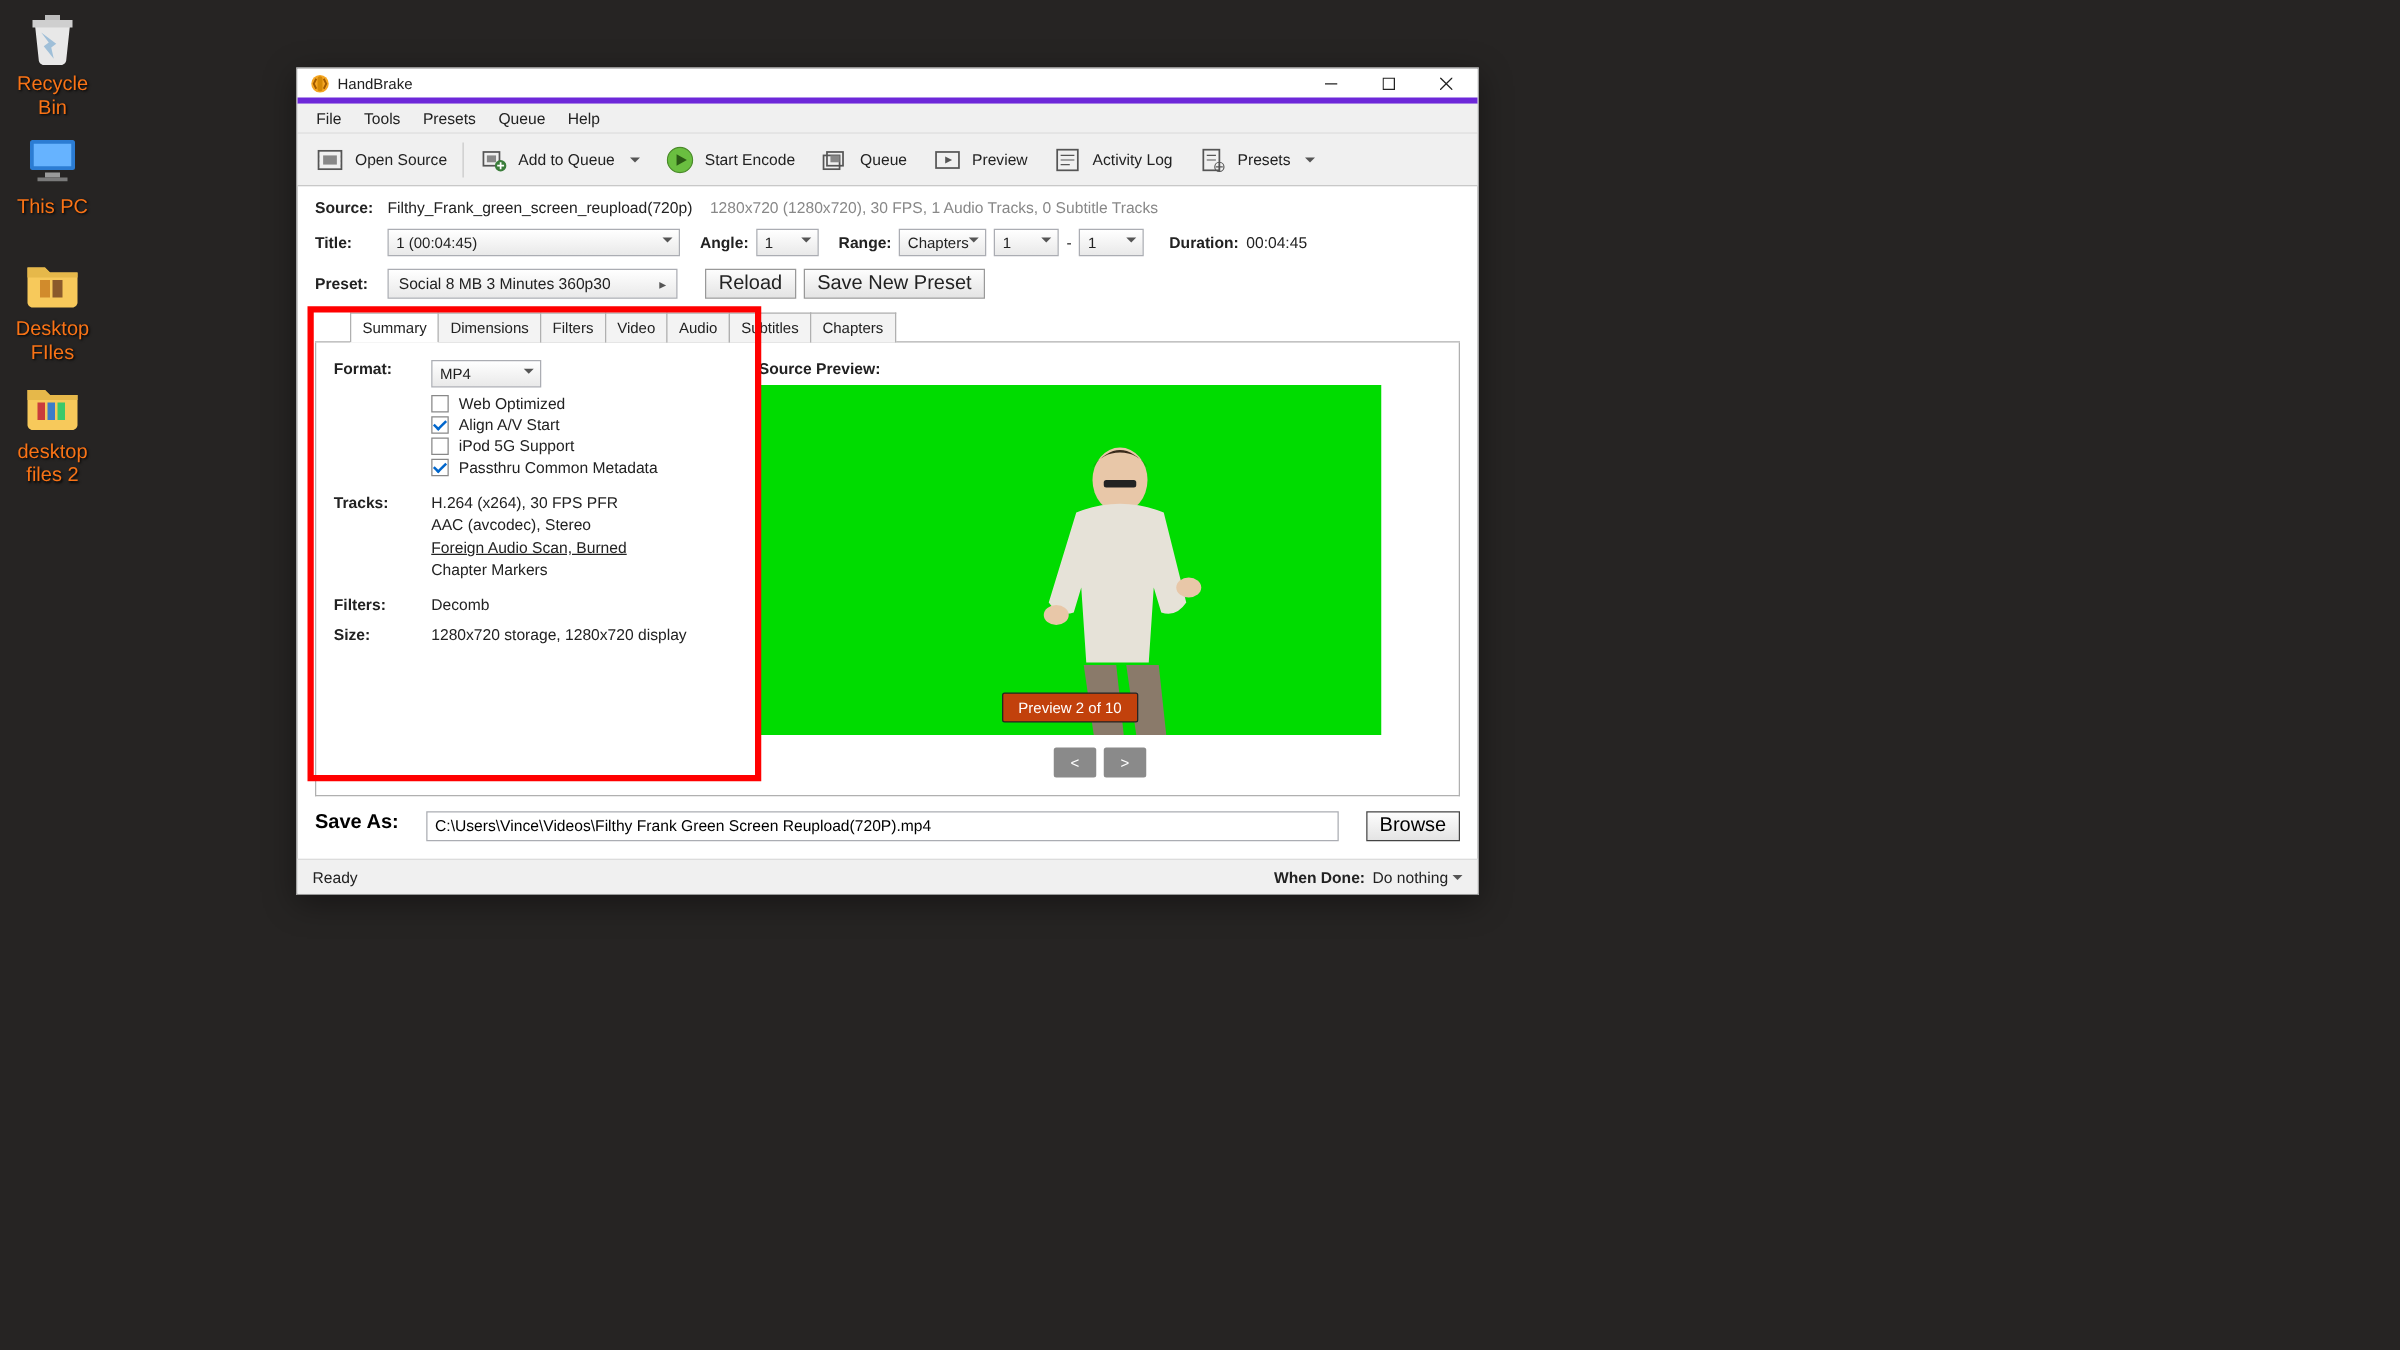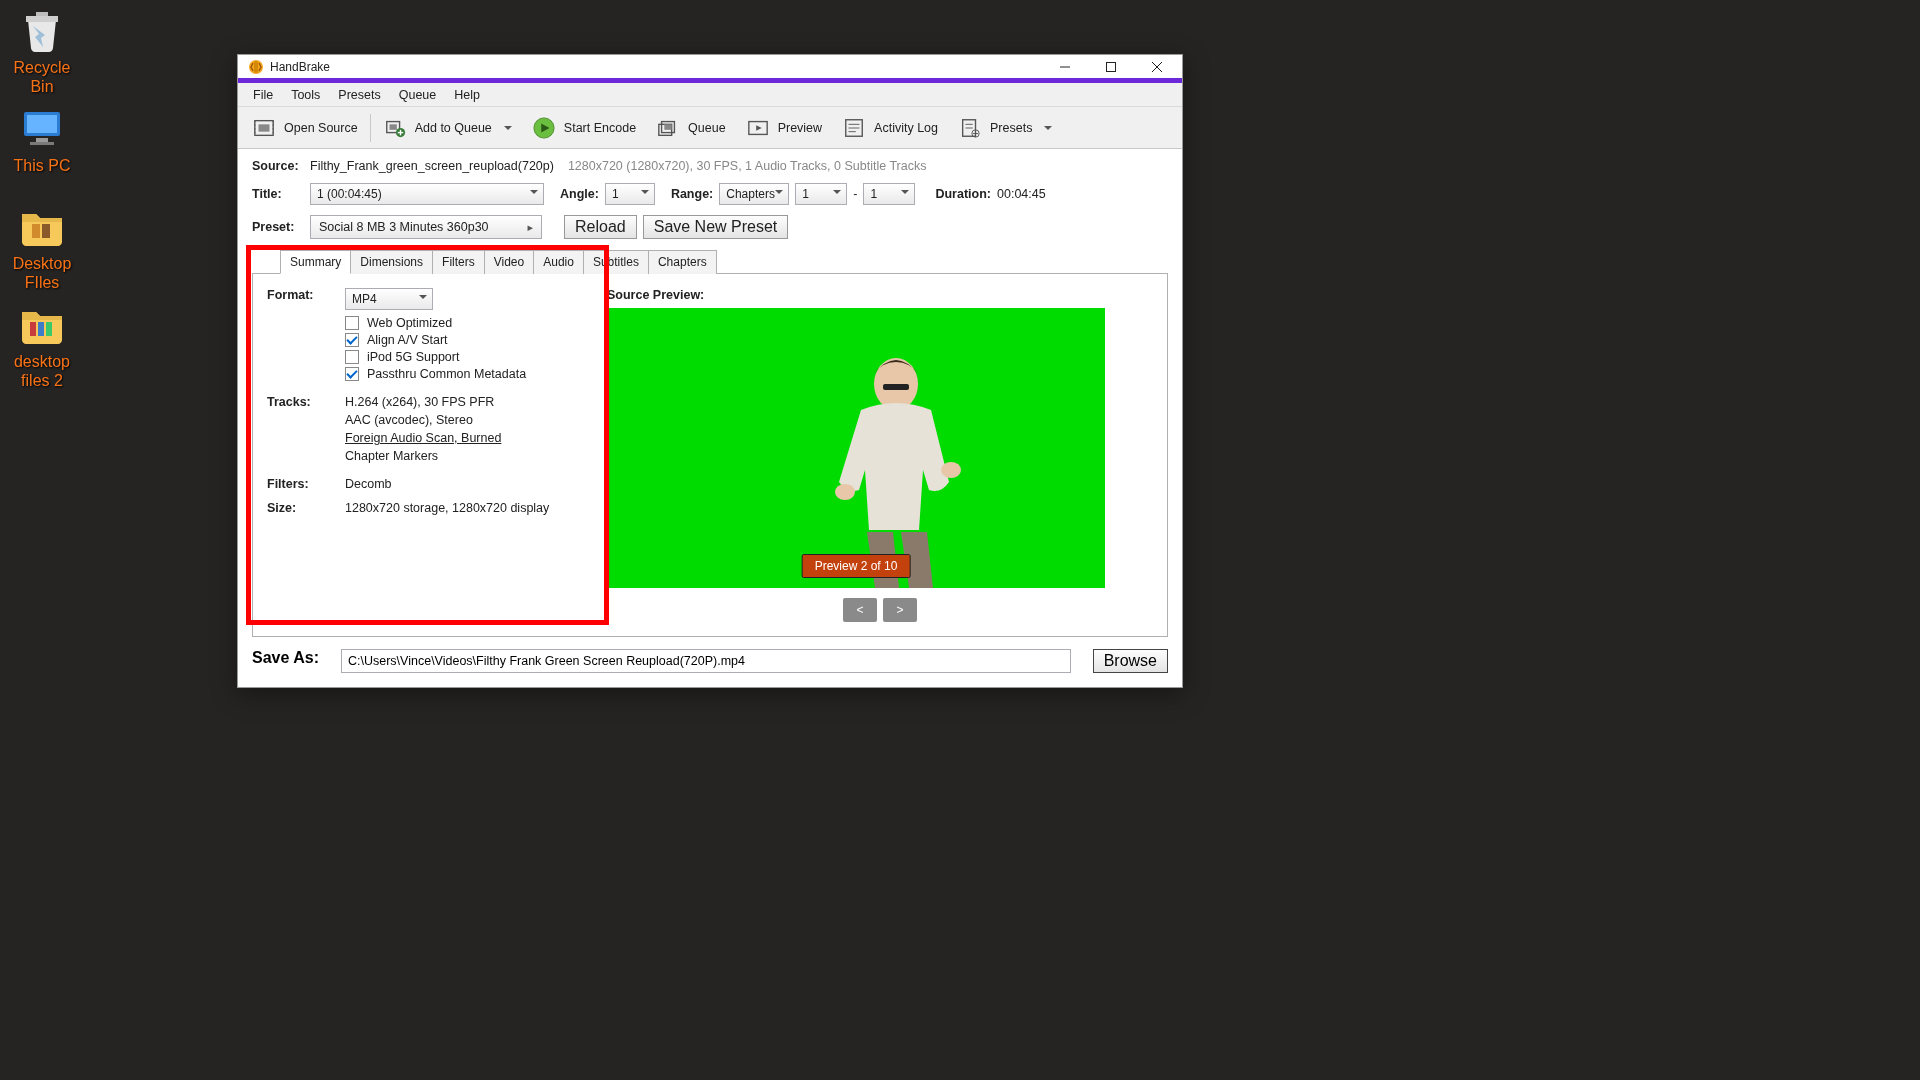--- a/index.html
+++ b/index.html
@@ -368,14 +368,21 @@
       </div>
     </div>
   </div>
 
   <div class="saveas-row">
     <span class="lab">Save As:</span>
     <input type="text" value="C:\Users\Vince\Videos\Filthy Frank Green Screen Reupload(720P).mp4" style="">
     <div class="btn strong">Browse</div>
   </div>
 
+  <div class="statusbar">
+    <span>Ready</span>
+    <div class="right">
+      <span style="font-weight:600;">When Done:</span>
+      <span><span>Do nothing</span> <span class="caret-down"></span></span>
+    </div>
+  </div>
 
 </div>
 
 </body></html>

